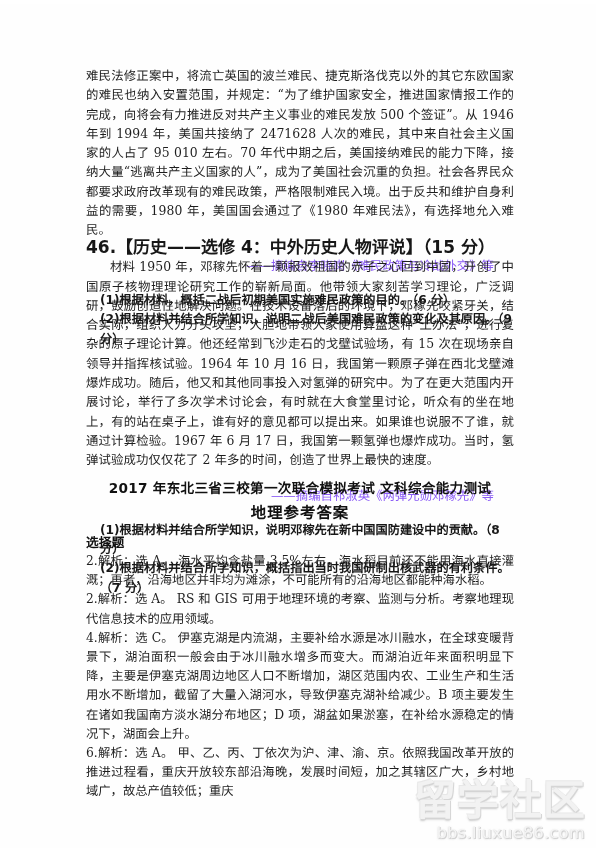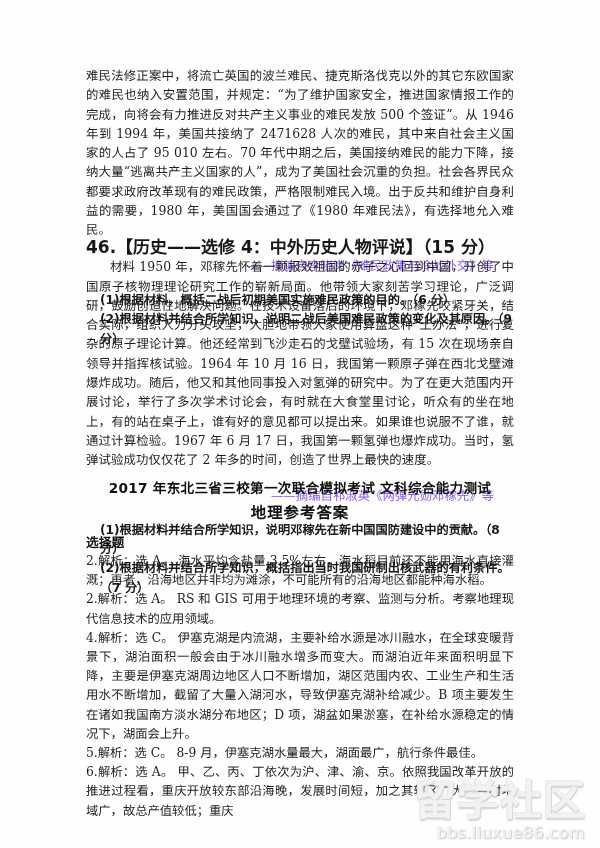--- a/index.html
+++ b/index.html
@@ -183,21 +183,20 @@
   <div class="col" style="top:472px;">
     <p class="title-main">2017 年东北三省三校第一次联合模拟考试  文科综合能力测试</p>
     <p class="title-sub">地理参考答案</p>
   </div>
 
   <div class="col" style="top:529px;">
     <p class="sub-head">选择题</p>
     <p class="ans">2.解析：选 A。 海水平均含盐量 3.5%左右，海水稻目前还不能用海水直接灌溉；再者，沿海地区并非均为滩涂，不可能所有的沿海地区都能种海水稻。</p>
     <p class="ans">2.解析：选 A。 RS 和 GIS 可用于地理环境的考察、监测与分析。考察地理现代信息技术的应用领域。</p>
     <p class="ans">4.解析：选 C。 伊塞克湖是内流湖，主要补给水源是冰川融水，在全球变暖背景下，湖泊面积一般会由于冰川融水增多而变大。而湖泊近年来面积明显下降，主要是伊塞克湖周边地区人口不断增加，湖区范围内农、工业生产和生活用水不断增加，截留了大量入湖河水，导致伊塞克湖补给减少。B 项主要发生在诸如我国南方淡水湖分布地区；D 项，湖盆如果淤塞，在补给水源稳定的情况下，湖面会上升。</p>
-    <p class="ans">5.解析：选 C。 8-9 月，伊塞克湖水量最大，湖面最广，航行条件最佳。</p>
     <p class="ans">6.解析：选 A。 甲、乙、丙、丁依次为沪、津、渝、京。依照我国改革开放的推进过程看，重庆开放较东部沿海晚，发展时间短，加之其辖区广大，乡村地域广，故总产值较低；重庆</p>
   </div>
 
   <div id="watermark">
     <div class="wm-cn">留学社区</div>
     <div class="wm-url">bbs.liuxue86.com</div>
   </div>
 
 </div>
 

